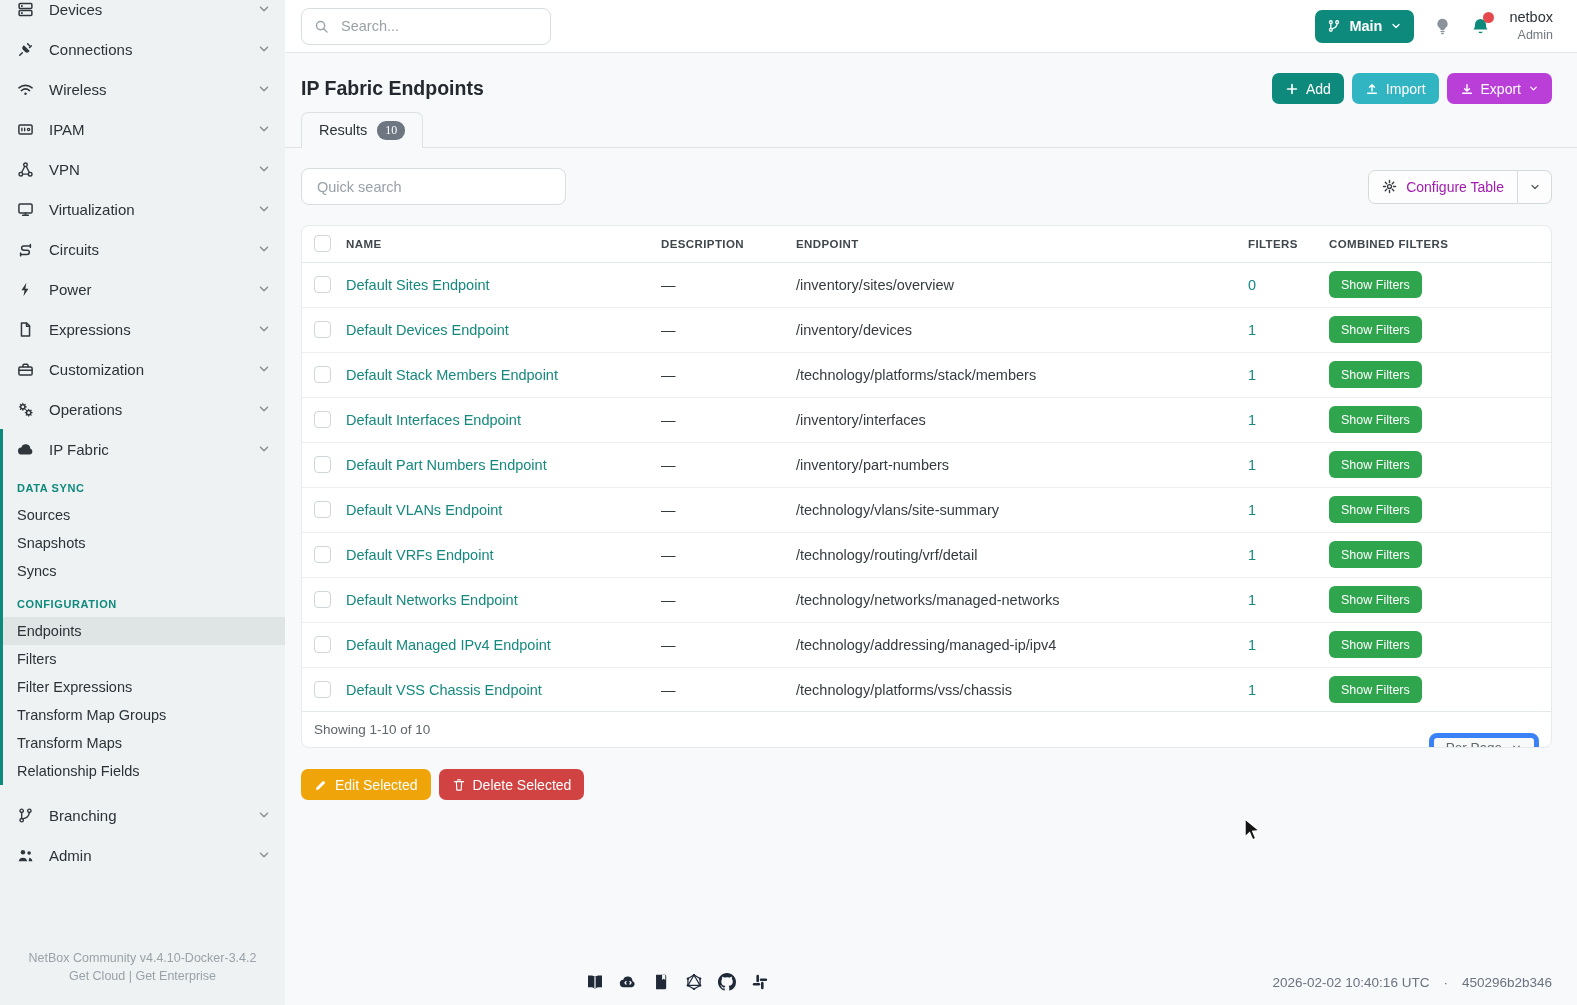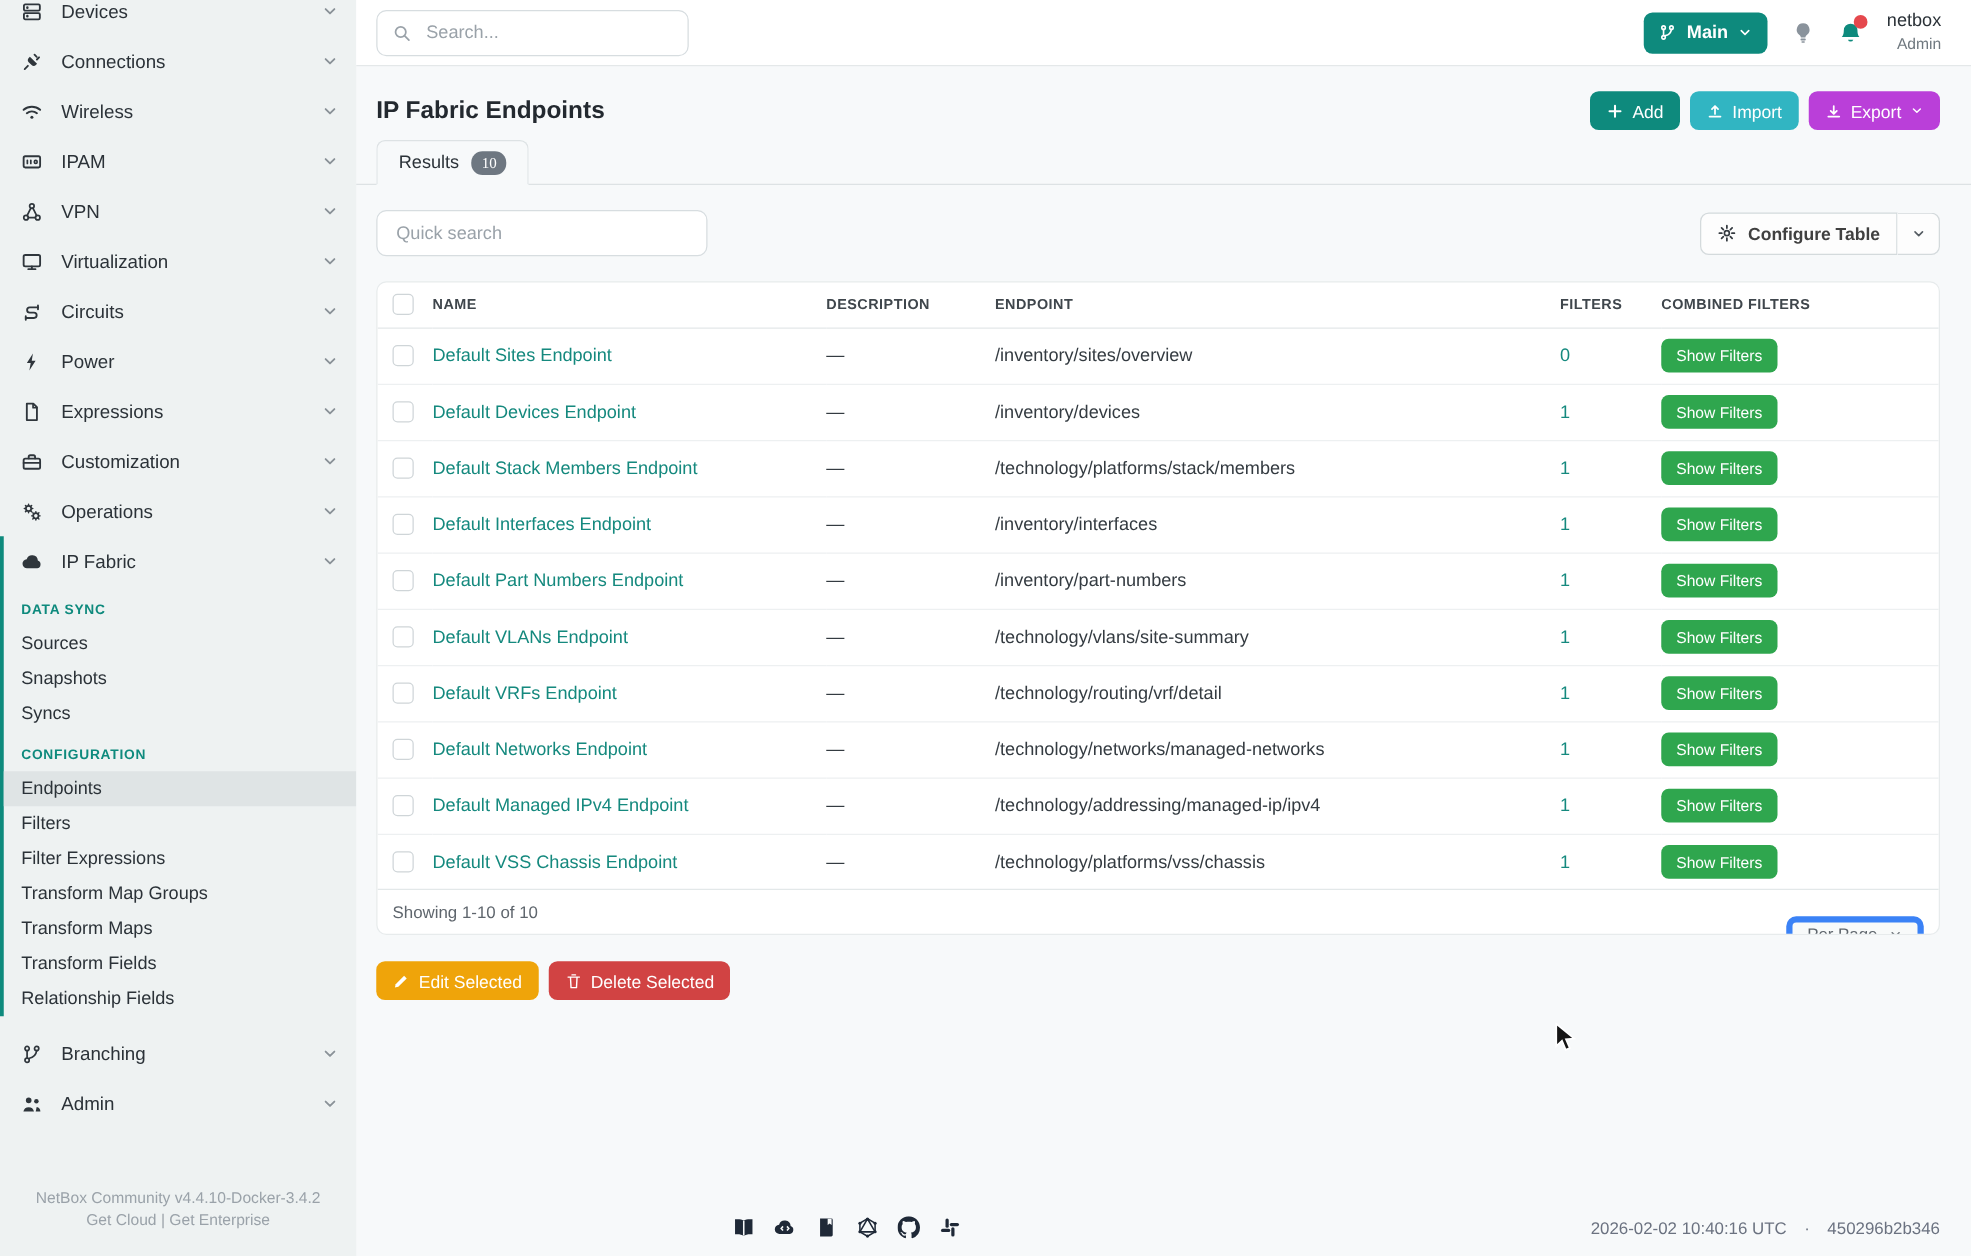--- a/index.html
+++ b/index.html
@@ -62,21 +62,21 @@
 
   .tabs-row{margin-top:8px;padding-left:16px;border-bottom:1px solid #dde2e4;display:flex;align-items:flex-end;}
   .tab{background:#f7f9fa;border:1px solid #dde2e4;border-bottom:1px solid #f7f9fa;margin-bottom:-1px;border-radius:7px 7px 0 0;height:36px;display:flex;align-items:center;gap:10px;padding:0 17px;font-size:14.5px;color:#2b3238;cursor:pointer;}
   .tab-badge{background:var(--badge);color:#fff;font-size:12px;padding:2px 8px;border-radius:9px;font-family:Liberation Serif, serif;}
 
   .controls{display:flex;align-items:center;margin:20px 25px 0 16px;}
   .quick-search{width:265px;height:37px;border:1px solid #d7dde0;border-radius:8px;background:#fff;display:flex;align-items:center;padding:0 13px;}
   .quick-search input{border:none;outline:none;width:100%;font-size:14.5px;background:transparent;color:#2b3238;font-family:inherit;}
   .quick-search input::placeholder{color:#9aa2a9;}
   .configure{margin-left:auto;display:flex;height:34px;}
-  .cfg-main{background:#fdfdfd;border:1px solid #d4dadc;border-radius:7px 0 0 7px;display:flex;align-items:center;gap:9px;padding:12px 13px;font-size:14px;color:#404040;cursor:pointer;font-weight:bold;}
+  .cfg-main{background:#fdfdfd;border:1px solid #d4dadc;border-radius:7px 0 0 7px;display:flex;align-items:center;gap:9px;padding:12px 13px;font-size:14px;color:#a21caf;cursor:pointer;}
   .cfg-main .icon{width:15px;height:15px;color:#343a40;}
   .cfg-chev{background:#fdfdfd;border:1px solid #d4dadc;border-left:none;border-radius:0 7px 7px 0;width:34px;display:flex;align-items:center;justify-content:center;color:#555c62;cursor:pointer;}
   .cfg-chev .icon{width:12px;height:12px;}
 
   .table-card{margin:20px 25px 0 16px;background:#fff;border:1px solid #e7ebec;border-radius:8px;overflow:hidden;}
   table{width:100%;border-collapse:collapse;table-layout:fixed;}
   thead th{height:36px;font-size:11.5px;color:#3f464c;text-align:left;letter-spacing:.4px;border-bottom:1px solid #e3e8e9;font-weight:bold;padding:0;}
   tbody td{height:45px;border-bottom:1px solid #edf0f1;font-size:14.5px;padding:0;color:#343b41;}
   tbody tr:last-child td{border-bottom:none;}
   .cb-cell{padding-left:12px !important;}
@@ -284,21 +284,20 @@
         <div class="section-title">DATA SYNC</div>
         <div class="sub-item">Sources</div>
         <div class="sub-item">Snapshots</div>
         <div class="sub-item">Syncs</div>
         <div class="section-title">CONFIGURATION</div>
         <div class="sub-item active">Endpoints</div>
         <div class="sub-item">Filters</div>
         <div class="sub-item">Filter Expressions</div>
         <div class="sub-item">Transform Map Groups</div>
         <div class="sub-item">Transform Maps</div>
-        <div class="sub-item">Transform Fields</div>
         <div class="sub-item">Relationship Fields</div>
       </div>
   </div>
   <div class="sidebar-bottom" id="sidebar-bottom">
       <div class="nav-item">
         <span class="icon">
           <svg viewBox="0 0 16 16">
             <circle cx="4.4" cy="3.6" r="1.6" stroke="currentColor" fill="none" stroke-linecap="round" stroke-linejoin="round" stroke-width="1.3"></circle>
             <circle cx="11.6" cy="3.6" r="1.6" stroke="currentColor" fill="none" stroke-linecap="round" stroke-linejoin="round" stroke-width="1.3"></circle>
             <circle cx="4.4" cy="12.4" r="1.6" stroke="currentColor" fill="none" stroke-linecap="round" stroke-linejoin="round" stroke-width="1.3"></circle>

